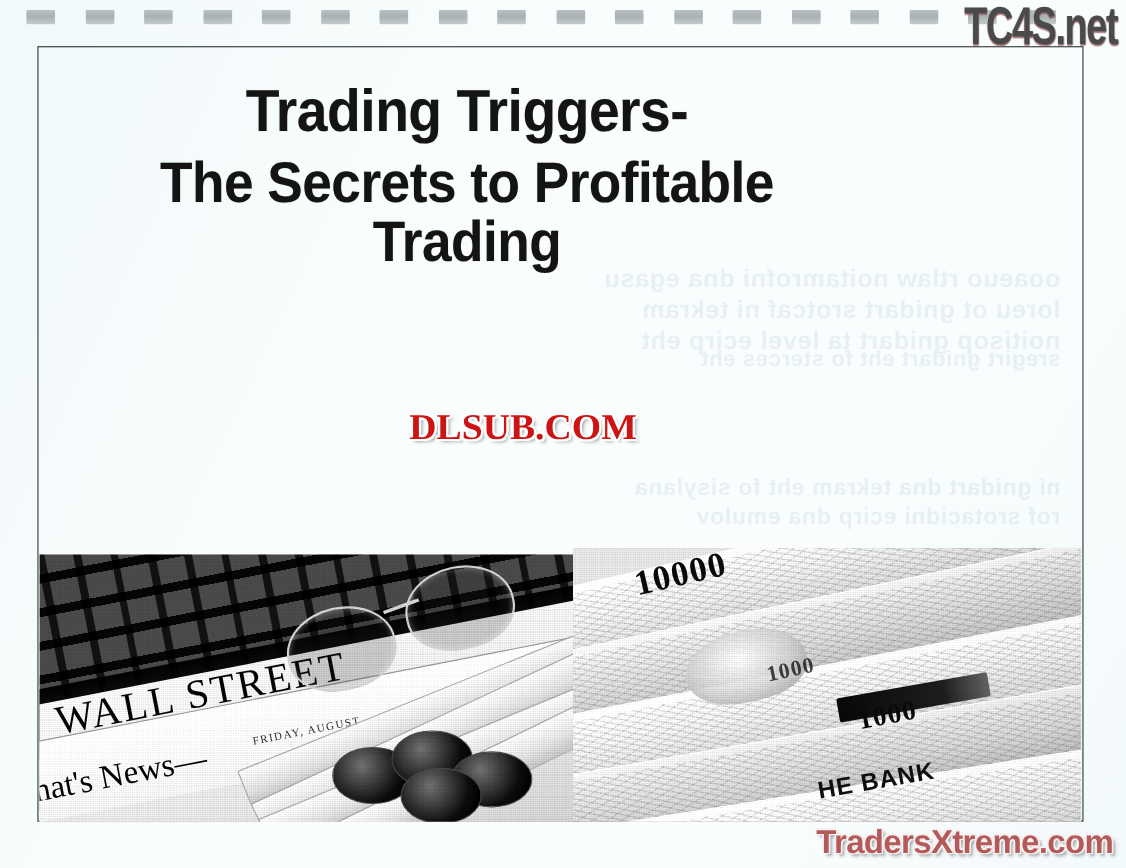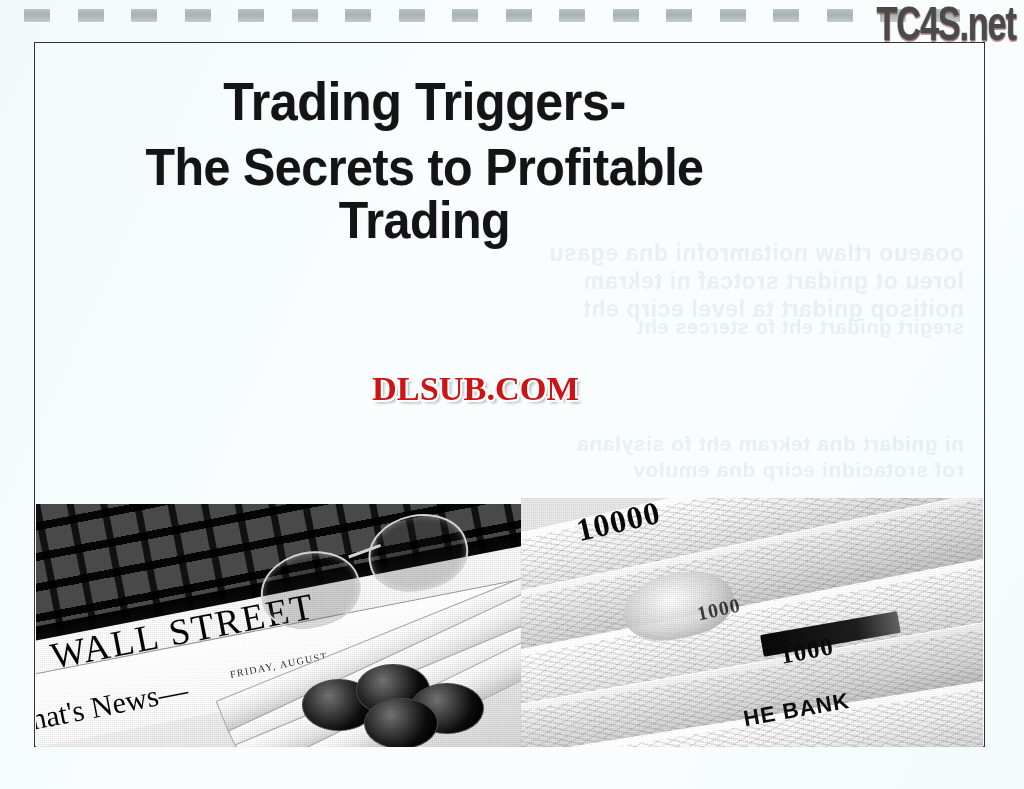--- a/index.html
+++ b/index.html
@@ -481,14 +481,15 @@
         <div class="denom d3">1000</div>
         <div class="bankline">HE BANK</div>
         <div class="grain"></div>
       </div>
     </div>
 
   </div>
 
   <div id="wm-tc4s">TC4S.net</div>
   <div id="wm-dlsub">DLSUB.COM</div>
+  <div id="wm-traders">TradersXtreme.com</div>
 
 </div>
 
 </body></html>

